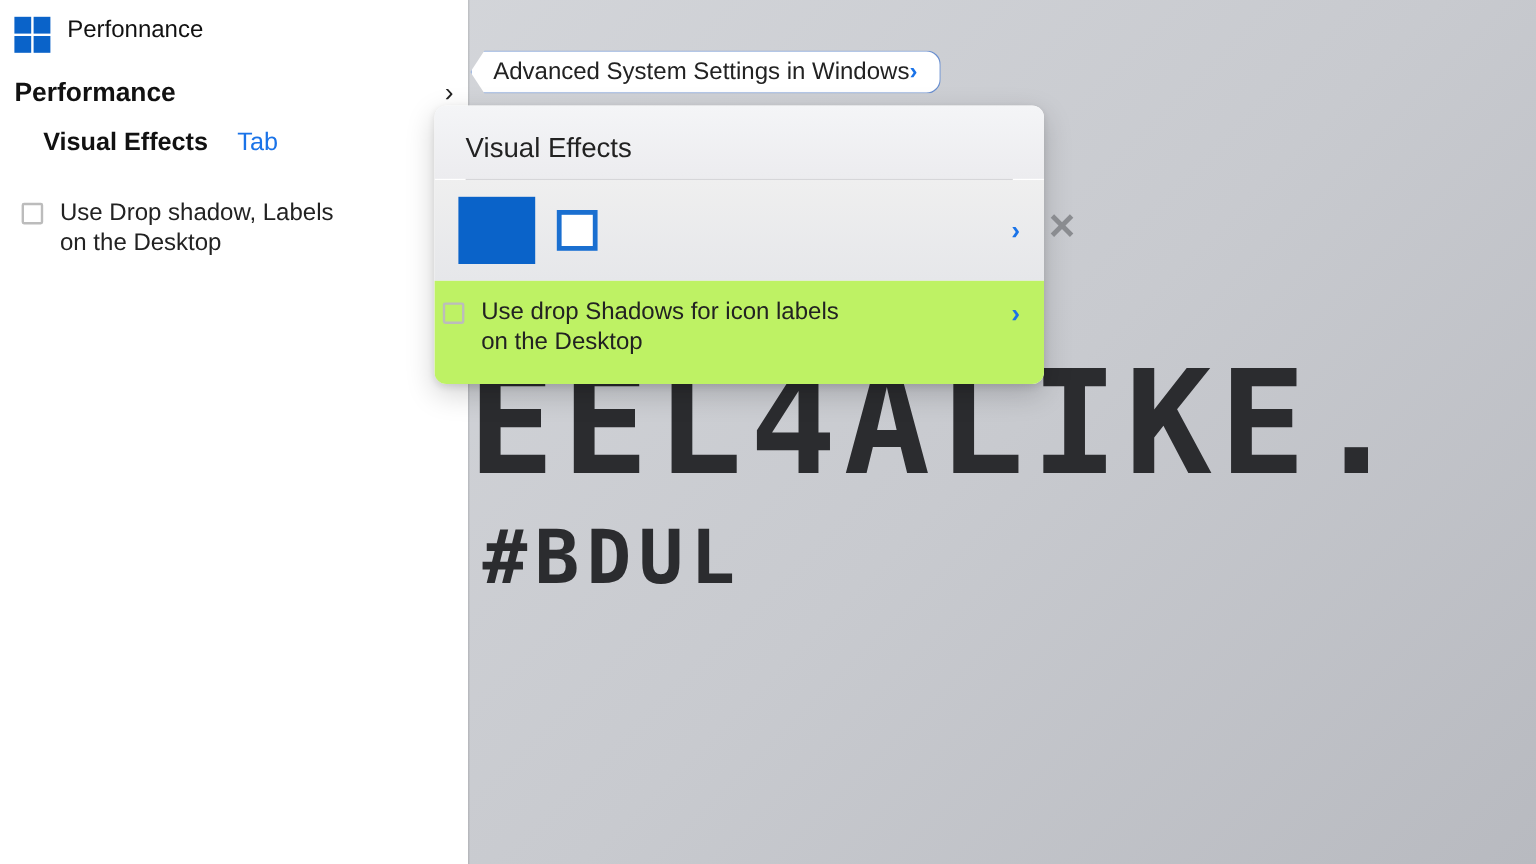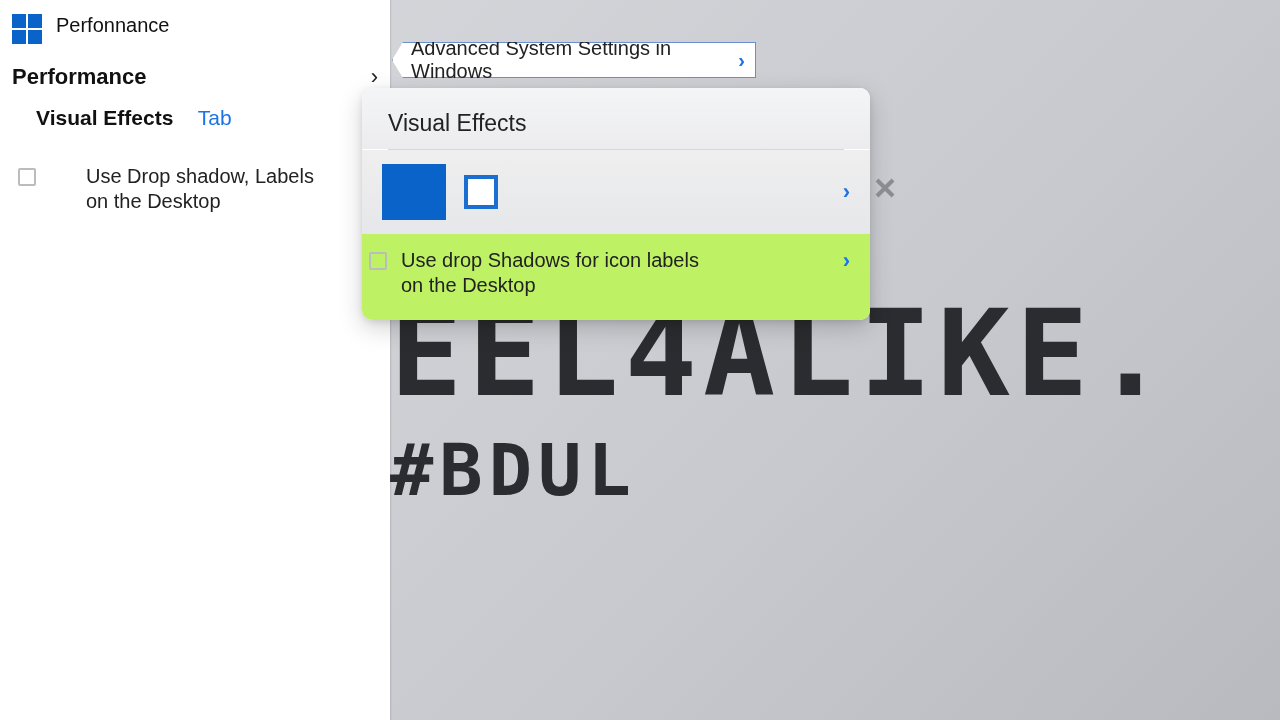--- a/index.html
+++ b/index.html
@@ -90,41 +90,40 @@
     border: 2px solid #bcbcbc;
     border-radius: 2px;
     margin-top: 4px;
     flex-shrink: 0;
   }
   .sidebar-option .text {
     font-size: 20px;
     color: #222;
     line-height: 1.25;
     max-width: 240px;
-    margin-left: 36px;
   }
 
   
   .main-shadow {
     position: absolute;
     left: 390px; top: 0;
     width: 2px;
     height: 720px;
     background: linear-gradient(90deg, rgba(0,0,0,0.12), transparent);
   }
 
   
   .breadcrumb {
     position: absolute;
     left: 392px; top: 42px;
-    width: 364px;
+    width: 392px;
     height: 36px;
     background: #fff;
     border: 1px solid #6a8fcf;
-    border-radius: 0;
+    border-radius: 12px;
     display: flex;
     align-items: center;
     justify-content: flex-start;
     padding: 0 10px 0 18px;
     clip-path: polygon(3% 0, 100% 0, 100% 100%, 3% 100%, 0 50%);
     cursor: pointer;
   }
   .breadcrumb .bc-text { font-size: 20px; color: #222; }
   .breadcrumb .bc-arrow { color: #1a73e8; font-size: 20px; font-weight: 600; }
 
@@ -210,21 +209,21 @@
     left: 390px;
     top: 268px;
     font-family: monospace;
     color: #2b2c2f;
     letter-spacing: 6px;
     line-height: 1.0;
     white-space: pre;
     pointer-events: none;
   }
   .blocky .l1 { font-size: 120px; font-weight: 900; }
-  .blocky .l2 { font-size: 72px; font-weight: 900; margin-top: -6px; }
+  .blocky .l2 { font-size: 62px; font-weight: 900; margin-top: -6px; padding-left: 12px; }
   .blocky .l3 { font-size: 100px; font-weight: 900; margin-top: -6px; letter-spacing: 12px; }
 </style>
 </head>
 <body>
 
 <div class="sidebar">
   <div class="header-row">
     <div class="win-logo">
       <div></div>
         <div></div>

